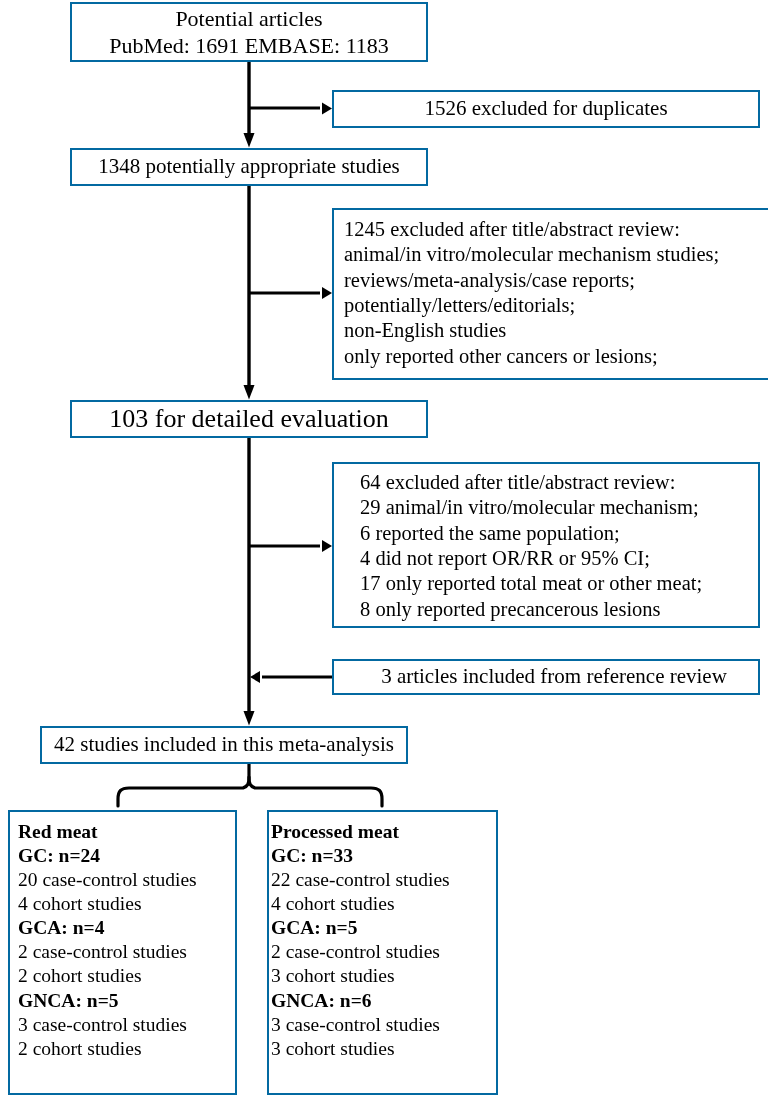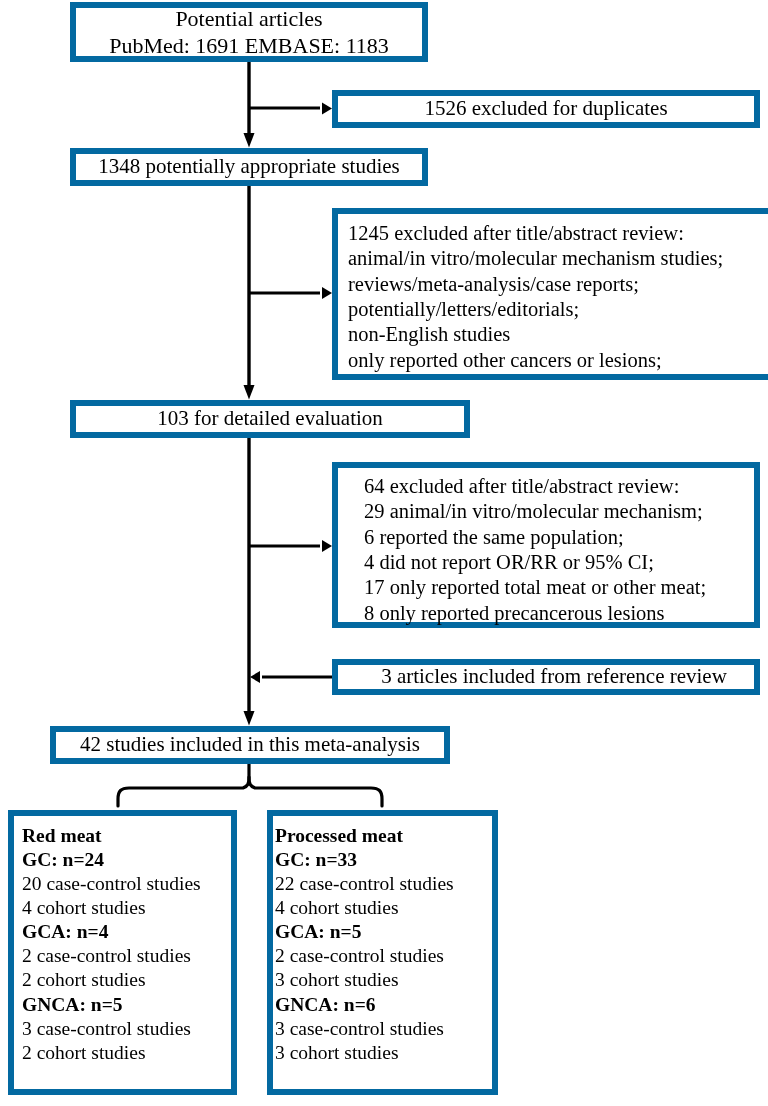--- a/index.html
+++ b/index.html
@@ -17,21 +17,21 @@
   }
   #canvas {
     position: absolute;
     left: 0; top: 0;
     width: 768px;
     height: 1106px;
   }
   .box {
     position: absolute;
     box-sizing: border-box;
-    border: 6px solid #0369a1;
+    border: 2px solid #0369a1;
     background: #ffffff;
     color: #000000;
   }
   .center-text {
     display: flex;
     align-items: center;
     justify-content: center;
     text-align: center;
     height: 100%;
     width: 100%;
@@ -63,38 +63,38 @@
     font-size: 21px;
   }
 
   #box-excluded-title-abstract {
     left: 332px; top: 208px; width: 464px; height: 172px;
     font-size: 20.5px;
     padding: 7px 0 0 10px;
   }
 
   #box-detailed-evaluation {
-    left: 70px; top: 400px; width: 400px; height: 38px;
-    font-size: 21px;
+    left: 70px; top: 400px; width: 358px; height: 38px;
+    font-size: 26px;
   }
 
   #box-excluded-64 {
     left: 332px; top: 462px; width: 428px; height: 166px;
     font-size: 20.5px;
     padding: 6px 0 0 26px;
   }
 
   #box-reference-review {
     left: 332px; top: 659px; width: 428px; height: 36px;
     font-size: 21px;
     padding-left: 16px;
   }
 
   #box-42-studies {
-    left: 50px; top: 726px; width: 400px; height: 38px;
+    left: 40px; top: 726px; width: 368px; height: 38px;
     font-size: 21px;
   }
 
   #box-red-meat {
     left: 8px; top: 810px; width: 229px; height: 285px;
     font-size: 19.5px;
     padding: 8px 0 0 8px;
   }
 
   #box-processed-meat {

